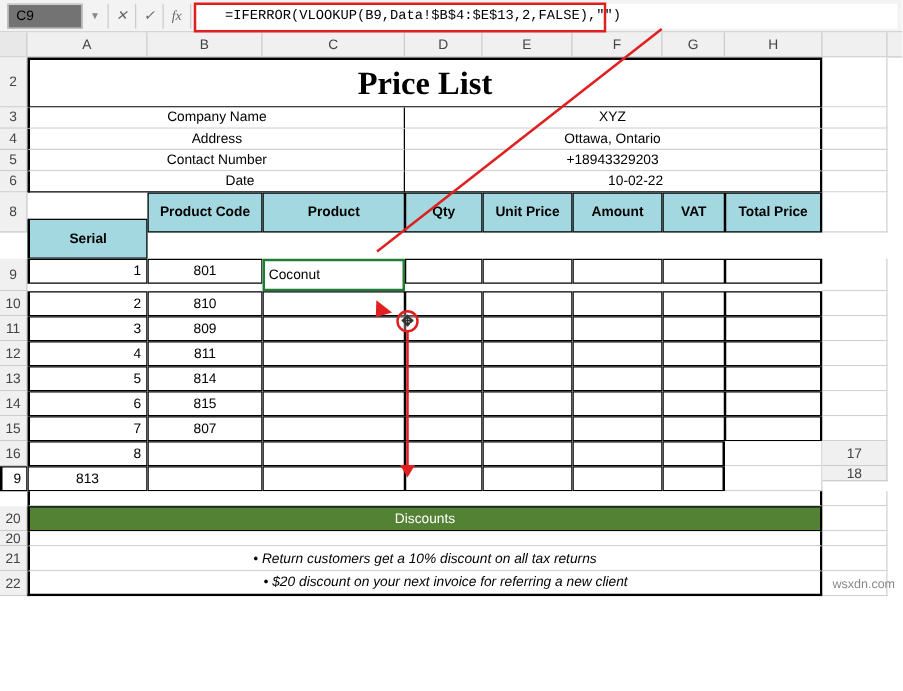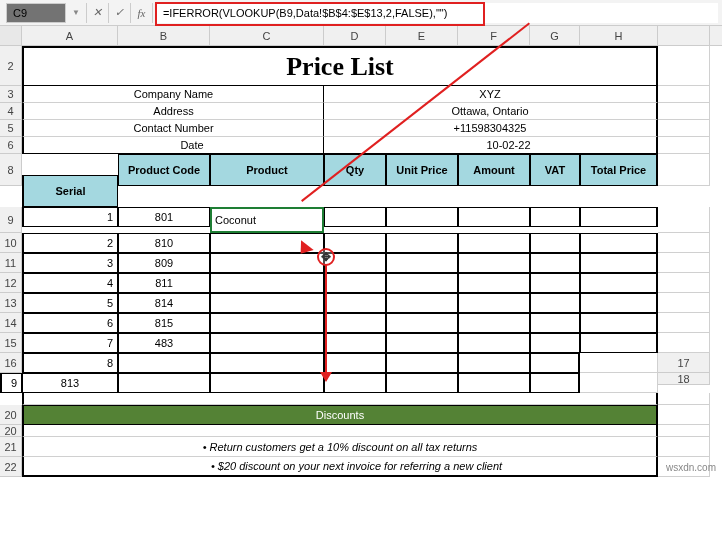--- a/index.html
+++ b/index.html
@@ -38,26 +38,27 @@
       font-style: italic;
       font-family: Georgia, serif;
       color: #666;
       font-size: 11px;
     }
     .fx-btn:nth-of-type(2) { font-style: normal; }
     .formula-input {
       flex: 1;
       height: 20px;
       background: #fff;
-      padding: 2px 6px;
+      padding: 2px 23px;
       font-size: 11px;
       display: flex;
       align-items: center;
       margin: 0 4px;
       position: relative;
+      font-family: Liberation Mono, monospace;
     }
     .formula-highlight {
       position: absolute;
       top: -1px;
       left: -2px;
       border: 2px solid #e02020;
       height: 24px;
       width: 330px;
       pointer-events: none;
     }
@@ -224,21 +225,21 @@
   <div class="cell info-right">XYZ</div>
   <div class="cell"></div>
 
   <div class="row-num">4</div>
   <div class="cell info-left">Address</div>
   <div class="cell info-right">Ottawa, Ontario</div>
   <div class="cell"></div>
 
   <div class="row-num">5</div>
   <div class="cell info-left">Contact Number</div>
-  <div class="cell info-right">+11598304325</div>
+  <div class="cell info-right">+18943329203</div>
   <div class="cell"></div>
 
   <div class="row-num">6</div>
   <div class="cell info-left info-last">Date</div>
   <div class="cell info-right info-last">10-02-22</div>
   <div class="cell"></div>
 
   <div class="row-num" style="height:32px">8</div>
   <div class="cell th thA">Serial</div>
   <div class="cell th">Product Code</div>
@@ -311,21 +312,21 @@
   <div class="cell dcell"></div>
   <div class="cell dcell"></div>
   <div class="cell dcell"></div>
   <div class="cell dcell"></div>
   <div class="cell dcell"></div>
   <div class="cell dcell dH"></div>
   <div class="cell"></div>
 
   <div class="row-num">15</div>
   <div class="cell dcell dA">7</div>
-  <div class="cell dcell dB">483</div>
+  <div class="cell dcell dB">807</div>
   <div class="cell dcell"></div>
   <div class="cell dcell"></div>
   <div class="cell dcell"></div>
   <div class="cell dcell"></div>
   <div class="cell dcell"></div>
   <div class="cell dcell dH"></div>
   <div class="cell"></div>
 
   <div class="row-num">16</div>
   <div class="cell dcell dA">8</div>

